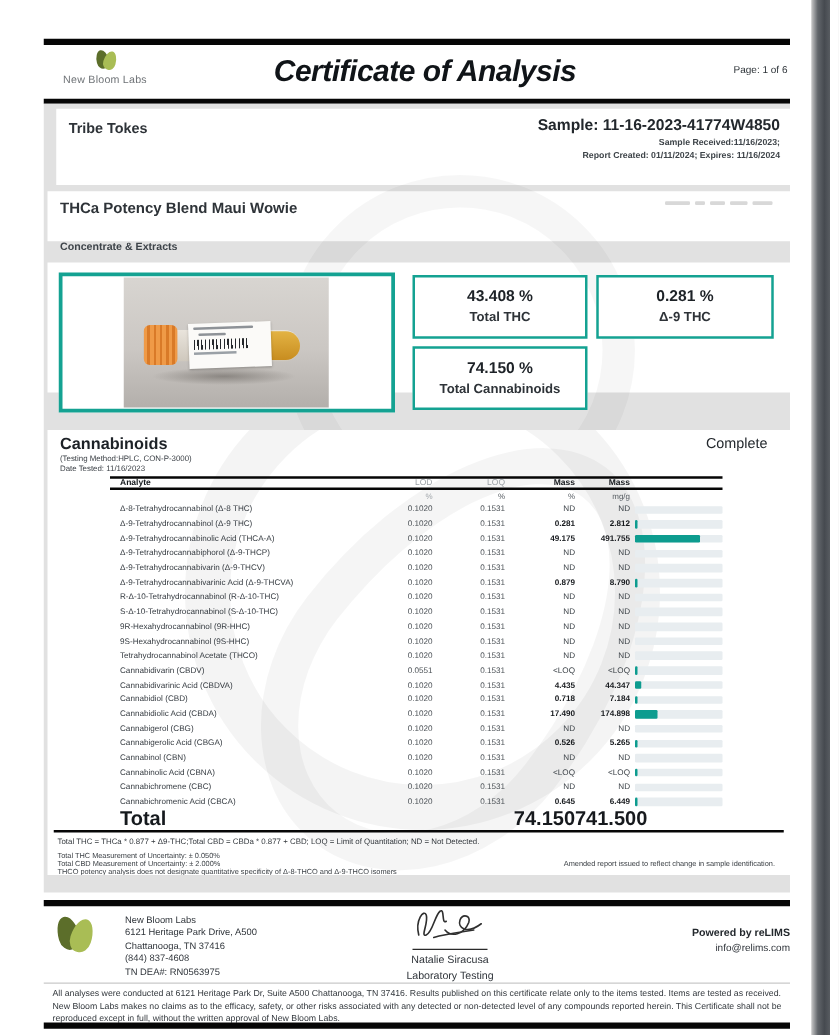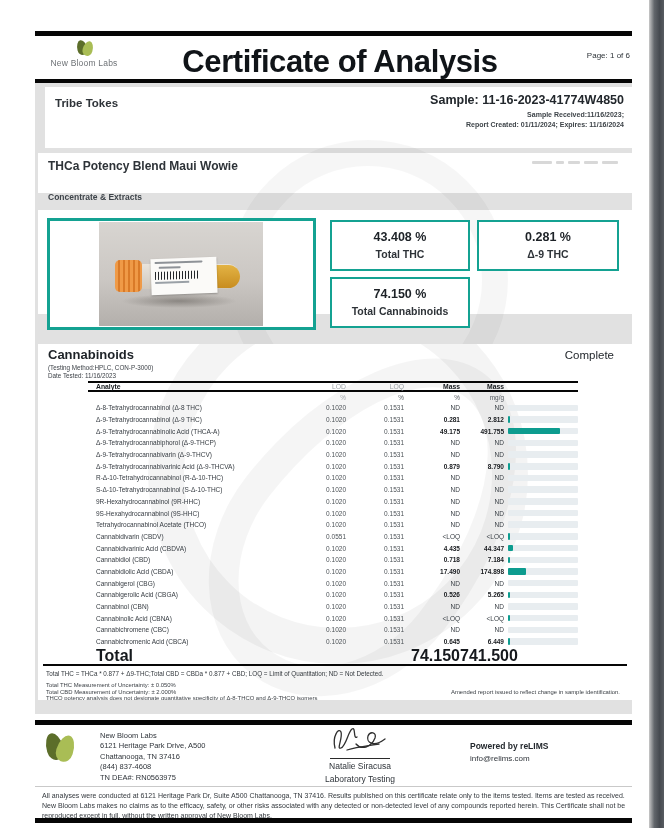--- a/index.html
+++ b/index.html
@@ -18,21 +18,21 @@
   .blackbar { background:#060606; left:35px; width:597px; }
 
   
   .logo-block { left:45px; top:40px; width:78px; text-align:center; }
   .logo-icon { position:relative; width:20px; height:16px; margin:0 auto; }
   .leaf { position:absolute; width:10px; height:15px; border-radius:50% 50% 46% 46%/62% 62% 38% 38%; }
   .leaf.dark  { left:3px; top:0; background:var(--logo-dark); transform:rotate(-14deg); }
   .leaf.light { left:9px; top:1px; background:var(--logo-light); transform:rotate(16deg); }
   .logo-text { font-size:8.5px; color:#6e7276; margin-top:2px; letter-spacing:.2px; }
   .doc-title { left:140px; top:44px; width:400px; text-align:center;
-    font-size:31px; font-weight:600; color:#101418; letter-spacing:-.4px; }
+    font-size:24px; font-weight:600; color:#101418; letter-spacing:-.4px;font-style:italic; }
   .page-label { left:540px; top:51px; width:90px; text-align:right; font-size:8px; color:#2d3338; }
 
   
   .panel { left:35px; top:83px; width:597px; height:631px; background:#e1e1e1; }
   .card { position:absolute; background:#ffffff; }
   .card-a { left:10px; top:4px;  width:587px; height:61px; }
   .card-b { left:3px;  top:70px; width:594px; height:40px; }
   .card-c { left:3px;  top:127px; width:594px; height:104px; }
   .card-d { left:3px;  top:261px; width:594px; height:356px; overflow:hidden; }
 
@@ -118,21 +118,21 @@
   
   .f-logo { left:42px; top:733px; width:36px; height:30px; position:absolute; }
   .f-leaf { position:absolute; width:17px; height:27px; border-radius:50% 50% 46% 46%/62% 62% 38% 38%; }
   .f-leaf.dark  { left:4px; top:0; background:var(--logo-dark); transform:rotate(-16deg); }
   .f-leaf.light { left:15px; top:2px; background:var(--logo-light); transform:rotate(18deg); }
   .f-addr { position:absolute; left:100px; top:731px; font-size:7.5px; line-height:10.4px; color:#2f343a; }
   .f-sig { position:absolute; left:285px; top:724px; width:150px; text-align:center; }
   .sig-line { width:60px; border-top:1px solid #2a2a2a; margin:0 auto; }
   .sig-name { font-size:8.5px; color:#2f343a; margin-top:2px; }
   .sig-role { font-size:8.5px; color:#2f343a; margin-top:3px; }
-  .f-powered { position:absolute; left:470px; top:741px; width:162px; }
+  .f-powered { position:absolute; left:470px; top:741px; width:162px; text-align:right; }
   .pw1 { font-size:8.5px; font-weight:700; color:#23282d; }
   .pw2 { font-size:8px; color:#2f343a; margin-top:3px; }
   .f-divider { position:absolute; left:35px; top:786px; width:597px; height:1px; background:#c9c9c9; }
   .f-disclaimer { position:absolute; left:42px; top:791px; width:588px; font-size:7px; line-height:10px; color:#33383d; }
 </style>
 </head>
 <body>
 
 <div class="abs scan-stripe"></div>
 

